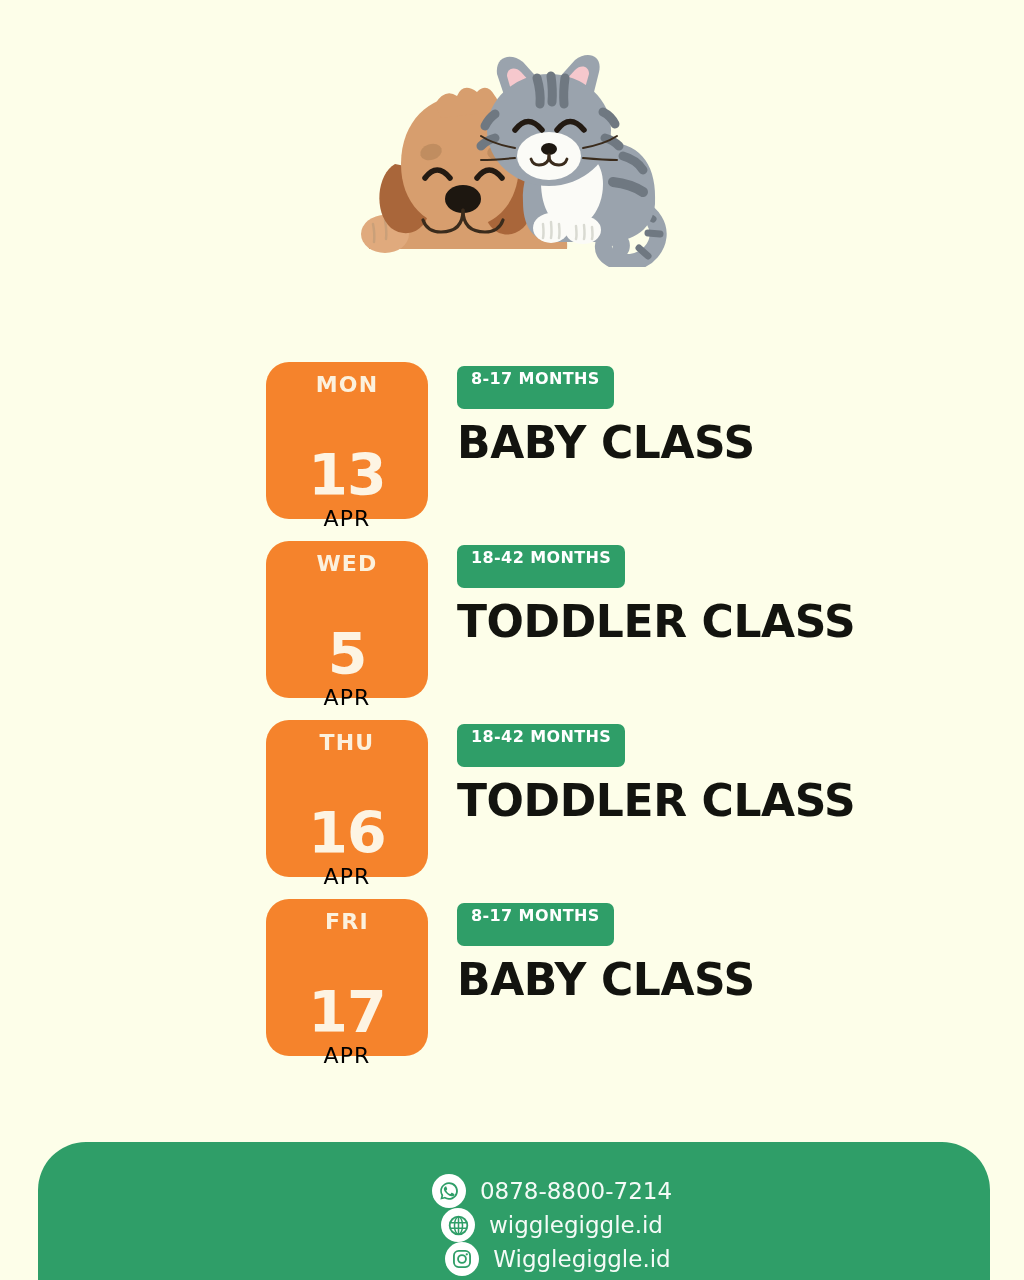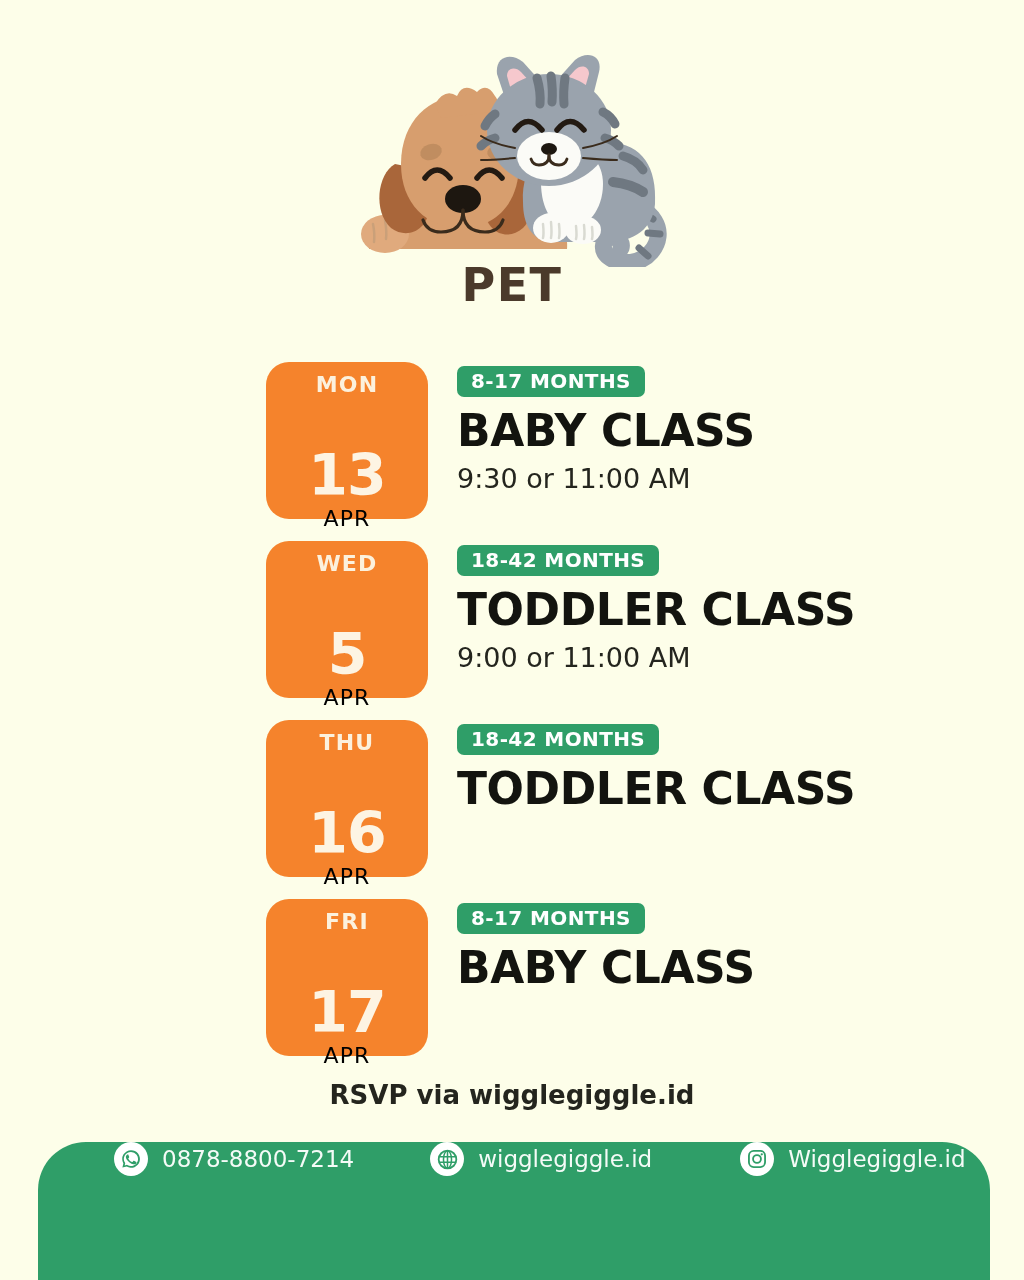--- a/index.html
+++ b/index.html
@@ -109,24 +109,24 @@
     position: absolute;
     left: 191px;
     top: 4px;
     width: 400px;
   }
   .age-badge {
     display: inline-block;
     background: #2f9e68;
     color: #ffffff;
     font-family: "DejaVu Sans", sans-serif;
-    font-size: 20px;
+    font-size: 16px;
     font-weight: 700;
     letter-spacing: 0.4px;
-    padding: 5px 14px 6px 14px;
+    padding: 5px 14px 22px 14px;
     border-radius: 7px;
     line-height: 1;
   }
   .class-title {
     margin-top: 11px;
     font-family: "DejaVu Sans", sans-serif;
     font-size: 44px;
     font-weight: 700;
     letter-spacing: -0.4px;
     color: #13140f;
@@ -167,22 +167,24 @@
     background: #2f9e68;
     border-radius: 48px 48px 0 0;
   }
   .footer-items {
     position: absolute;
     left: 0;
     top: 0;
     width: 952px;
     height: 138px;
     display: flex;
-    align-items: flex-start;
+    align-items: center;
+    padding-top: 32px;
     box-sizing: border-box;
+    flex-direction: column;
   }
   .contact {
     display: flex;
     align-items: center;
     gap: 14px;
   }
   .contact-wa  { margin-left: 76px; }
   .contact-web { margin-left: 76px; }
   .contact-ig  { margin-left: 88px; }
 
@@ -279,48 +281,45 @@
 
         <ellipse cx="194" cy="97" rx="8" ry="6" fill="#1d1710"></ellipse>
         <path d="M194 103 q0 10 -10 10 q-6 0 -8 -6" fill="none" stroke="#3a2b1c" stroke-width="2.8" stroke-linecap="round"></path>
         <path d="M194 103 q0 10 10 10 q6 0 8 -6" fill="none" stroke="#3a2b1c" stroke-width="2.8" stroke-linecap="round"></path>
 
         <path d="M160 96 q-22 -4 -34 -12 M160 106 q-22 2 -34 2" stroke="#3a2b1c" stroke-width="2" fill="none" stroke-linecap="round"></path>
         <path d="M228 96 q22 -4 34 -12 M228 106 q22 2 34 2" stroke="#3a2b1c" stroke-width="2" fill="none" stroke-linecap="round"></path>
       </svg>
     </div>
 
-    <div class="hero-title">PET</div>
   </div>
 
   <div class="schedule">
 
     <div class="row">
       <div class="date-card">
         <div class="dow">MON</div>
         <div class="daynum">13</div>
         <div class="mon">APR</div>
       </div>
       <div class="row-info">
         <div class="age-badge">8-17 MONTHS</div>
         <div class="class-title">BABY CLASS</div>
-        <div class="class-time">9:30 or 11:00 AM</div>
       </div>
     </div>
 
     <div class="row">
       <div class="date-card">
         <div class="dow">WED</div>
         <div class="daynum">5</div>
         <div class="mon">APR</div>
       </div>
       <div class="row-info">
         <div class="age-badge">18-42 MONTHS</div>
         <div class="class-title">TODDLER CLASS</div>
-        <div class="class-time">9:00 or 11:00 AM</div>
       </div>
     </div>
 
     <div class="row">
       <div class="date-card">
         <div class="dow">THU</div>
         <div class="daynum">16</div>
         <div class="mon">APR</div>
       </div>
       <div class="row-info">
@@ -336,21 +335,20 @@
         <div class="mon">APR</div>
       </div>
       <div class="row-info">
         <div class="age-badge">8-17 MONTHS</div>
         <div class="class-title">BABY CLASS</div>
       </div>
     </div>
 
   </div>
 
-  <div class="rsvp">RSVP via wigglegiggle.id</div>
 
   <div class="footer">
     <div class="footer-items">
 
       <div class="contact contact-wa">
         <span class="cicon">
           <svg width="22" height="22" viewBox="0 0 24 24" xmlns="http://www.w3.org/2000/svg">
             <path d="M12 2.4A9.6 9.6 0 0 0 3.7 16.8L2.6 21.4l4.7-1.1A9.6 9.6 0 1 0 12 2.4Zm0 1.9a7.7 7.7 0 1 1-4 14.3l-.4-.2-2.5.6.6-2.4-.2-.4A7.7 7.7 0 0 1 12 4.3Z" fill="#2f9e68"></path>
             <path d="M9.3 7.6c-.2-.5-.4-.5-.6-.5h-.5c-.2 0-.5.1-.8.4-.3.3-1 1-1 2.4s1 2.8 1.2 3c.1.2 2 3.1 4.9 4.2 2.4.9 2.9.8 3.4.7.5 0 1.6-.6 1.8-1.3.2-.6.2-1.2.2-1.3-.1-.1-.3-.2-.6-.3l-2-1c-.3-.1-.5-.1-.7.1l-.9 1.2c-.2.2-.3.2-.6.1a8 8 0 0 1-2.4-1.5 9 9 0 0 1-1.6-2.1c-.2-.3 0-.4.1-.6l.5-.6.3-.5v-.5l-.8-2Z" fill="#2f9e68"></path>
           </svg>

